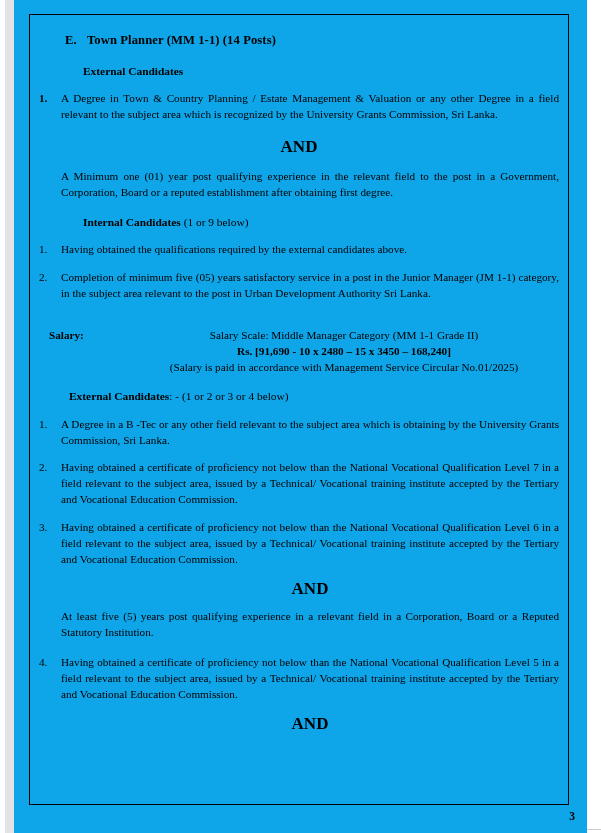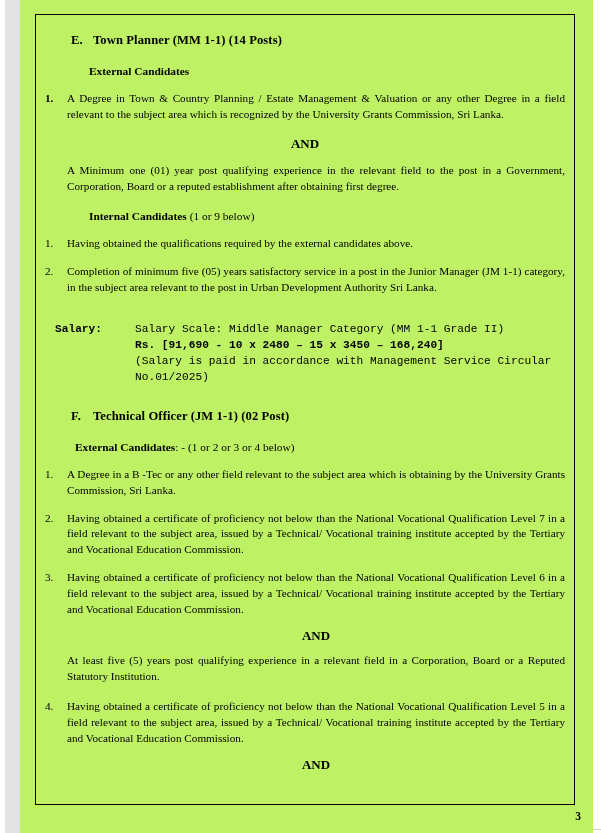--- a/index.html
+++ b/index.html
@@ -38,25 +38,25 @@
     position: absolute;
     left: 28px;
     top: 829px;
     width: 573px;
     height: 1px;
     background: #cfcfcf;
   }
 
   .page {
     position: absolute;
-    left: 20px;
+    left: 14px;
     top: 0;
     width: 573px;
     height: 833px;
-    background: #bef264;
+    background: #0ea5e9;
   }
 
   .page-frame {
     position: absolute;
     left: 15px;
     top: 14px;
     width: 540px;
     height: 791px;
     border: 1.6px solid #000000;
     box-sizing: border-box;
@@ -119,48 +119,47 @@
 
   
   .ind-a { margin-left: 26px; }    
   .ind-b { margin-left: 30px; }    
   .ind-c { margin-left: 38px; }    
 
   .and {
     text-align: center;
     font-weight: bold;
     margin: 12px 0 0 0;
-    font-size: 13px;
+    font-size: 17px;
   }
   .and.tight { margin-top: 9px; }
 
   .plain-para {
     margin: 10px 0 0 0;
     text-align: justify;
   }
   .plain-para.nogap { margin-top: 8px; }
 
   
   .salary {
     margin: 26px 0 0 0;
     display: flex;
     align-items: flex-start;
-    font-family: Liberation Mono, monospace;
   }
   .salary-label {
     font-weight: bold;
     width: 90px;
     flex: 0 0 90px;
     padding-left: 10px;
     box-sizing: border-box;
   }
   .salary-values {
     flex: 1 1 auto;
   }
-  .salary-values .row { display: block; }
+  .salary-values .row { display: block; text-align: center; }
   .salary-values .row.bold { font-weight: bold; }
 
   .page-number {
     position: absolute;
     right: 12px;
     top: 810px;
     font-weight: bold;
     font-size: 11.5px;
   }
 </style>
@@ -209,23 +208,20 @@
 
     <div class="salary">
       <div class="salary-label">Salary:</div>
       <div class="salary-values">
         <span class="row">Salary Scale:   Middle Manager Category (MM 1-1 Grade II)</span>
         <span class="row bold">Rs. [91,690 - 10 x 2480 – 15 x 3450 – 168,240]</span>
         <span class="row">(Salary is paid in accordance with Management Service Circular No.01/2025)</span>
       </div>
     </div>
 
-    <div class="section-heading" style="margin-top:22px;">
-      <span class="letter">F.</span><span>Technical Officer (JM 1-1) (02 Post)</span>
-    </div>
 
     <div class="sub-heading" style="margin-left:30px;"><span>External Candidates</span><span class="normal">: - (1 or 2 or 3 or 4 below)</span></div>
 
     <ol class="list ind-b">
       <li class="li">
         <span class="num">1.</span>
         <span class="li-body">A Degree in a B -Tec or any other field relevant to the subject area which is obtaining by the University Grants Commission, Sri Lanka.</span>
       </li>
       <li class="li">
         <span class="num">2.</span>

